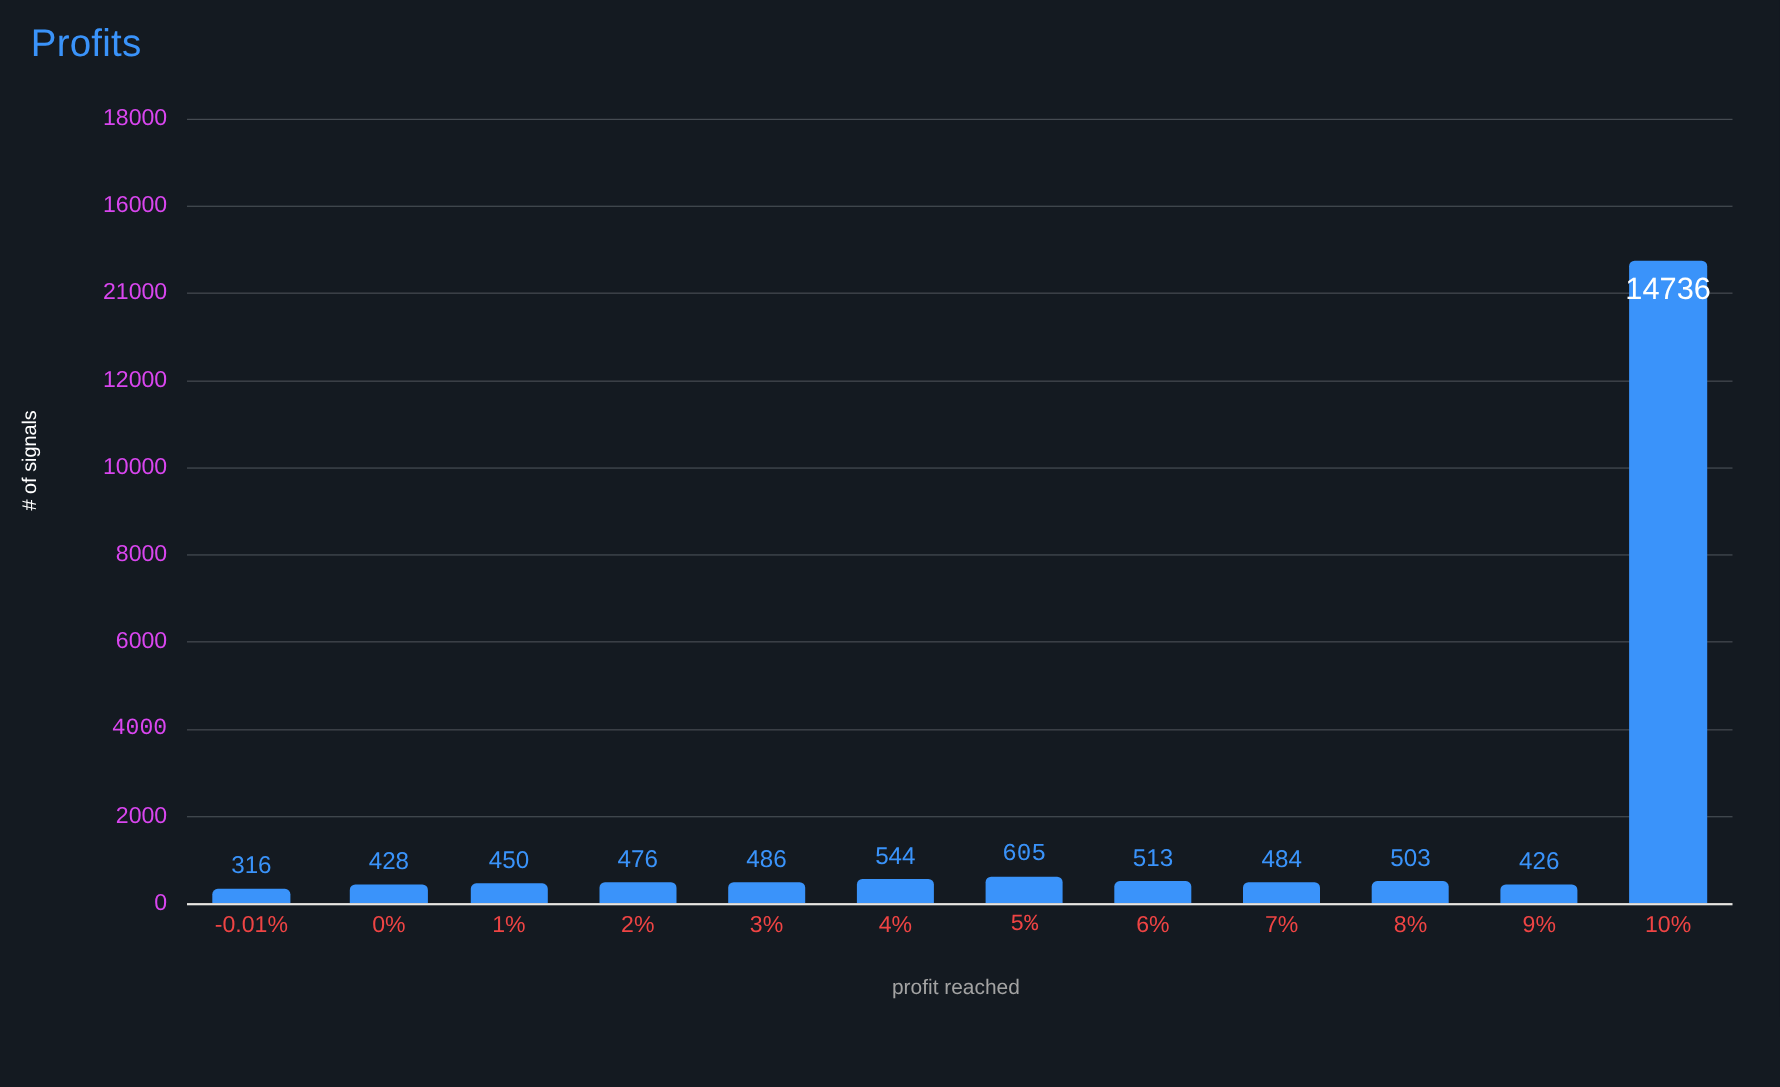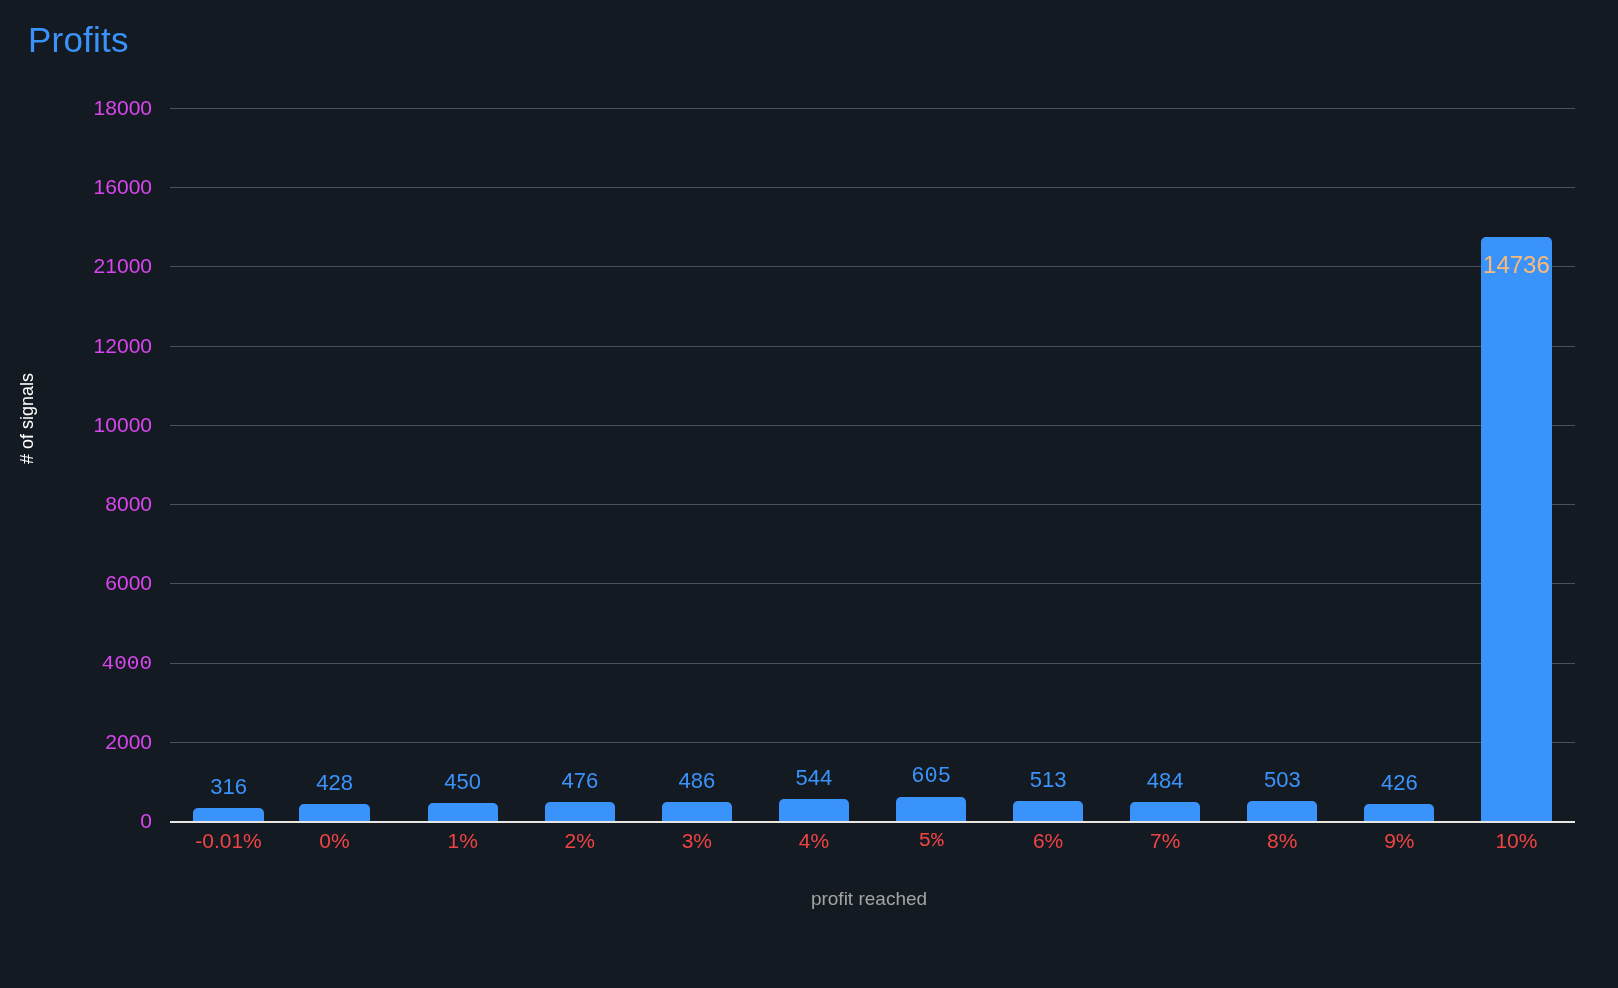--- a/index.html
+++ b/index.html
@@ -105,22 +105,22 @@
   }
   .bar-value {
     position: absolute;
     left: 50%;
     transform: translateX(-50%);
     font-size: 22px;
     color: #3a93fa;
     white-space: nowrap;
   }
   .bar-value.inside {
-    color: #fdba74;
-    font-size: 24px;
+    color: #ffffff;
+    font-size: 28px;
   }
   .xtick-label {
     position: absolute;
     left: 50%;
     transform: translateX(-50%);
     top: 100%;
     margin-top: 8px;
     font-size: 21px;
     color: #ef4444;
     white-space: nowrap;
@@ -160,21 +160,21 @@
         <div class="gridline" style="top: 158.444px;"></div>
         <div class="gridline" style="top: 79.2222px;"></div>
         <div class="gridline" style="top: 0px;"></div>
       </div>
     <div id="bars">
         <div class="bar-slot" style="left: 0px; width: 117.083px;">
           <div class="bar" style="height: 12.5171px; width: 70.25px; left: 23.4167px;"></div>
           <div class="bar-value" style="bottom: 20.5171px;">316</div>
           <div class="xtick-label">-0.01%</div>
         </div>
-        <div class="bar-slot" style="left: 106px; width: 117.083px;">
+        <div class="bar-slot" style="left: 125px; width: 117.083px;">
           <div class="bar" style="height: 16.9536px; width: 70.25px; left: 23.4167px;"></div>
           <div class="bar-value" style="bottom: 24.9536px;">428</div>
           <div class="xtick-label">0%</div>
         </div>
         <div class="bar-slot" style="left: 234.167px; width: 117.083px;">
           <div class="bar" style="height: 17.825px; width: 70.25px; left: 23.4167px;"></div>
           <div class="bar-value" style="bottom: 25.825px;">450</div>
           <div class="xtick-label">1%</div>
         </div>
         <div class="bar-slot" style="left: 351.25px; width: 117.083px;">

